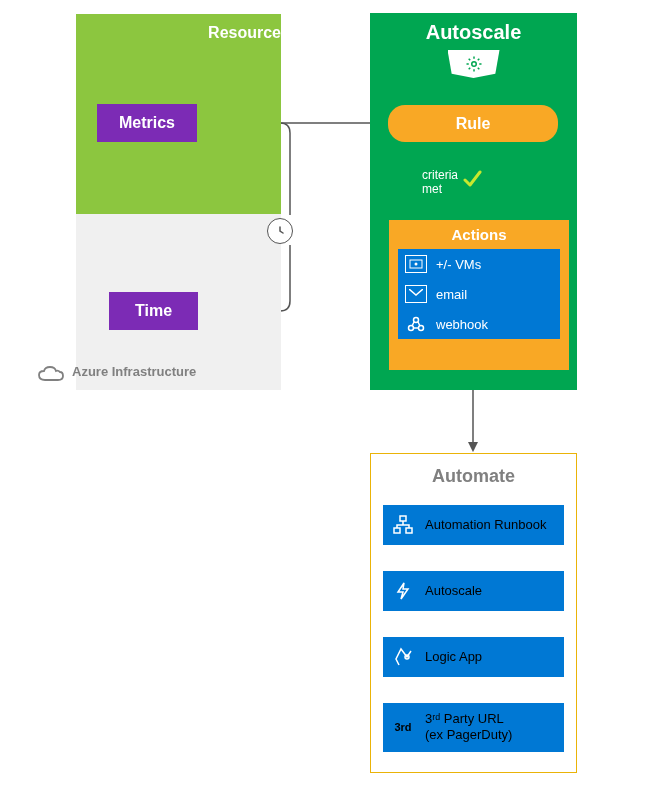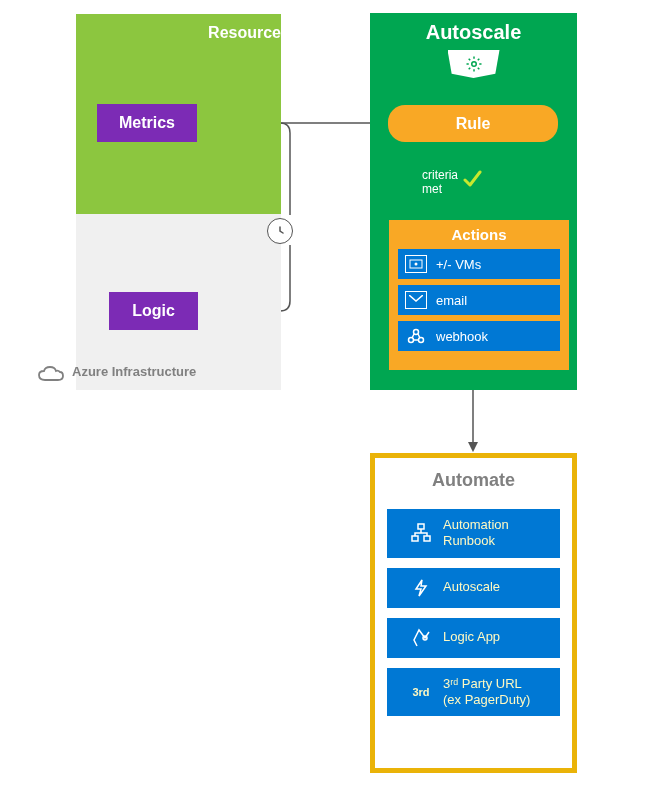--- a/index.html
+++ b/index.html
@@ -14,25 +14,25 @@
   .infra-label { position: absolute; left: 72px; top: 364px; color: #808080; font-weight: 700; font-size: 13px; }
   .autoscale-box { left: 370px; top: 13px; width: 207px; height: 377px; background: #00a651; }
   .autoscale-title { color: #fff; font-weight: 700; font-size: 20px; text-align: center; padding-top: 8px; }
   .gear-badge { width: 52px; height: 28px; margin: 6px auto 0; background: #fff; position: relative; clip-path: polygon(0 0, 100% 0, 92% 85%, 50% 100%, 8% 85%); display:flex; align-items:center; justify-content:center;}
   .gear-badge svg { width:18px; height:18px; }
   .rule-badge { position: absolute; left: 388px; top: 105px; width: 170px; height: 37px; background: #f9a825; color: #fff; font-weight: 700; font-size: 16px; display: flex; align-items: center; justify-content: center; border-radius: 17px; }
   .criteria-label { position: absolute; left: 422px; top: 168px; color: #fff; font-size: 12px; line-height: 1.2; }
   .check-icon { position: absolute; left: 462px; top: 169px; width: 20px; height: 20px; }
   .actions-box { position: absolute; left: 389px; top: 220px; width: 180px; height: 150px; background: #f9a825; padding: 6px 9px; }
   .actions-title { color: #fff; font-weight: 700; font-size: 15px; text-align: center; margin-bottom: 6px; }
-  .action-row { background: #0078d4; color: #fff; height: 30px; margin-bottom: 6px; display: flex; align-items: center; padding: 0 7px; font-size: 13px; }
+  .action-row { background: #0078d4; color: #fff; height: 30px; display: flex; align-items: center; padding: 0 7px; font-size: 13px; }
   .action-row .ico { width: 22px; height: 18px; border:1.5px solid #fff; margin-right: 9px; display:flex; align-items:center; justify-content:center; font-size:11px; font-weight:600;}
-  .automate-box { left: 370px; top: 453px; width: 207px; height: 320px; background: #fff; border: 5px solid #eab308; padding: 12px; }
+  .automate-box { left: 370px; top: 453px; width: 207px; height: 320px; background: #fff; border: 1px solid #eab308; padding: 12px; }
   .automate-title { color: #808080; font-weight: 600; font-size: 18px; text-align: center; margin-bottom: 18px; }
-  .auto-row { background: #0078d4; color: #fef9c3; margin-bottom: 10px; display: flex; align-items: center; padding: 8px 22px; font-size: 13px; min-height:40px;}
+  .auto-row { background: #0078d4; color: #000000; margin-bottom: 26px; display: flex; align-items: center; padding: 8px 8px; font-size: 13px; min-height:40px;}
   .auto-row .ico2 { width: 24px; height: 22px; margin-right: 10px; display:flex; align-items:center; justify-content:center; font-size:11px; font-weight:700; flex-shrink:0;}
   .auto-row .txt { line-height: 1.25; }
   svg.connector { position:absolute; left:0; top:0; pointer-events:none; overflow:visible;}
   .clock-circle { position:absolute; left:267px; top:218px; width:26px; height:26px; background:#fff; border:1.5px solid #555; border-radius:50%; display:flex; align-items:center; justify-content:center;}
 </style>
 </head>
 <body>
 
 <svg class="connector" width="661" height="811">
   <defs>
@@ -50,21 +50,21 @@
 
   <path d="M 473 370 L 473 450" stroke="#555" stroke-width="1.5" fill="none" marker-end="url(#arrow)"></path>
 </svg>
 
 <div class="box resource-box">
   <div class="resource-title">Resource</div>
 </div>
 <div class="box metrics-badge">Metrics</div>
 
 <div class="box time-wrapper"></div>
-<div class="box time-badge">Logic</div>
+<div class="box time-badge">Time</div>
 <div class="cloud-icon">
   <svg viewBox="0 0 28 18">
       <path d="M8 15 Q2 15 2 10 Q2 6 7 6 Q8 2 13 2 Q18 2 19 6 Q21 5 23 7 Q26 7 26 11 Q26 15 21 15 Z" fill="none" stroke="#808080" stroke-width="1.8"></path>
     </svg>
 </div>
 <div class="infra-label">Azure Infrastructure</div>
 
 <div class="clock-circle">
   <svg width="14" height="14" viewBox="0 0 14 14">
       <path d="M7 3 L7 7 L10 9" stroke="#555" stroke-width="1.5" fill="none" stroke-linecap="round"></path>

